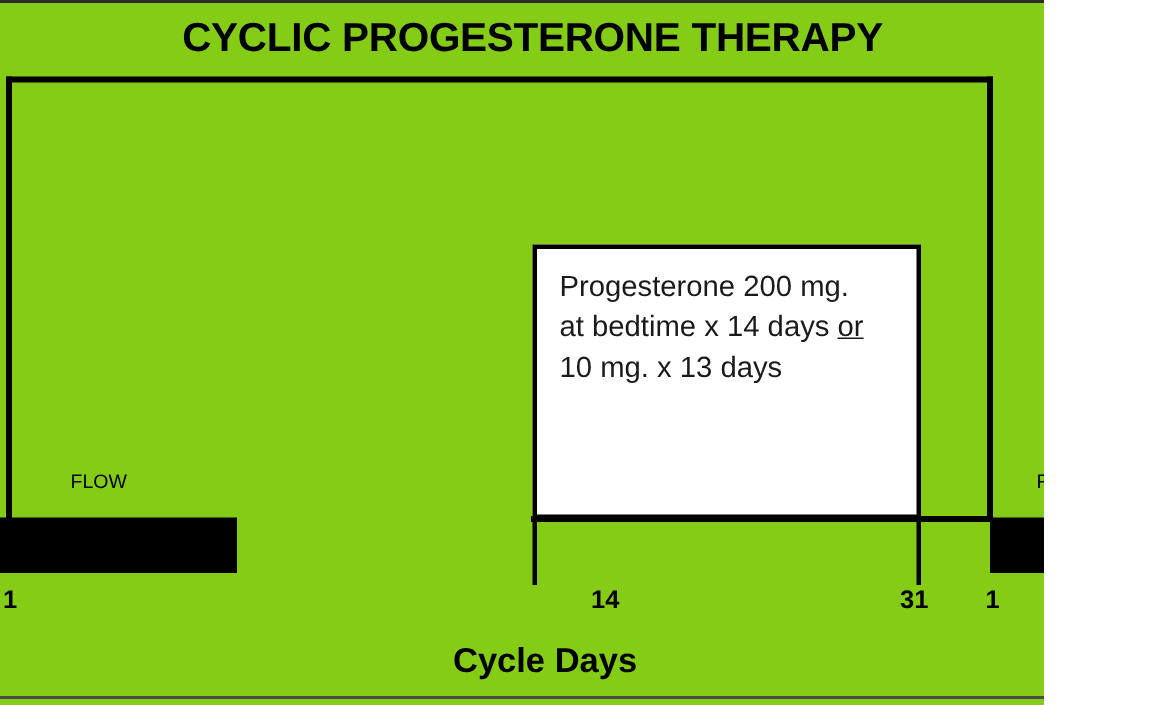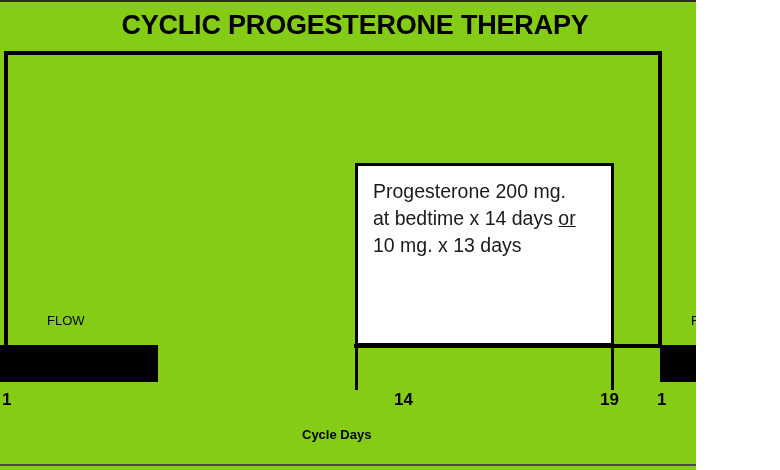--- a/index.html
+++ b/index.html
@@ -130,21 +130,21 @@
     font-family: "Liberation Sans", sans-serif;
     white-space: nowrap;
   }
   .day-1a { left: 2px;   top: 390px; }
   .day-14 { left: 350px; top: 390px; margin-left: 44px; }
   .day-27 { left: 600px; top: 390px; }
   .day-1b { left: 657px; top: 390px; }
   .axis-caption {
     position: absolute;
     left: 302px; top: 427px;
-    font-size: 13px;
+    font-size: 23px;
     font-weight: bold;
     color: #000000;
     font-family: "Liberation Sans", sans-serif;
     white-space: nowrap;
   }
 </style>
 </head>
 <body>
 
 <div id="canvas">
@@ -171,20 +171,20 @@
   <div class="tick-right"></div>
 
   <div class="flow-bar-left"></div>
   <div class="flow-bar-right"></div>
 
   <div class="flow-label flow-label-left">FLOW</div>
   <div class="flow-label flow-label-right">FLOW</div>
 
   <div class="day-label day-1a">1</div>
   <div class="day-label day-14">14</div>
-  <div class="day-label day-27">19</div>
+  <div class="day-label day-27">31</div>
   <div class="day-label day-1b">1</div>
 
   <div class="axis-caption">Cycle Days</div>
 
   <div class="edge-bottom"></div>
 
 </div>
 
 </body></html>

